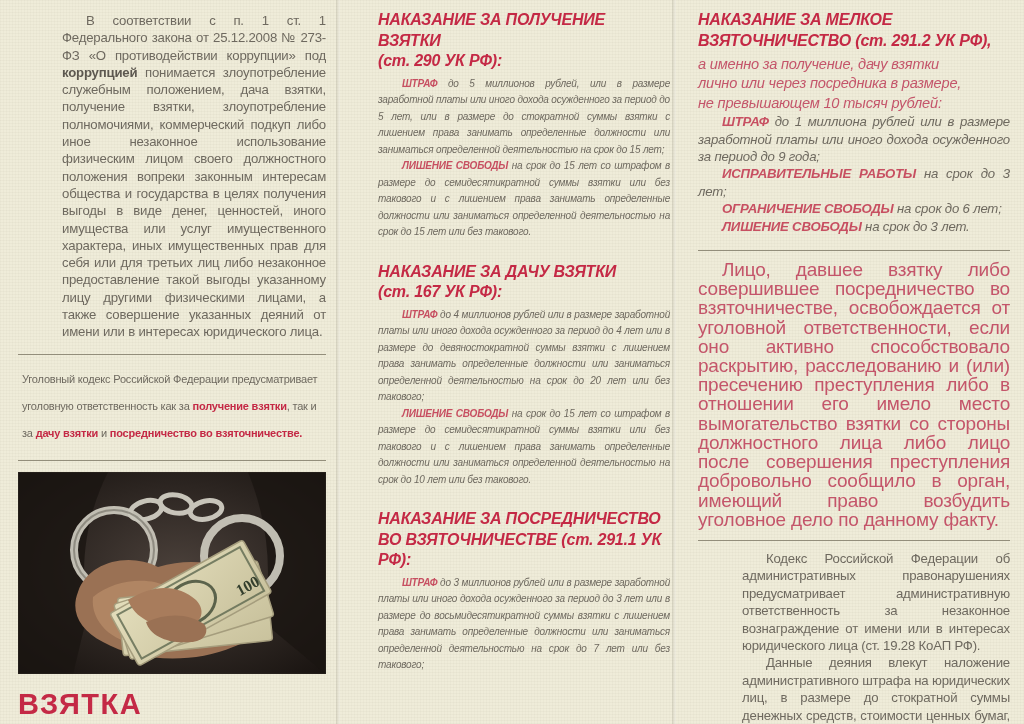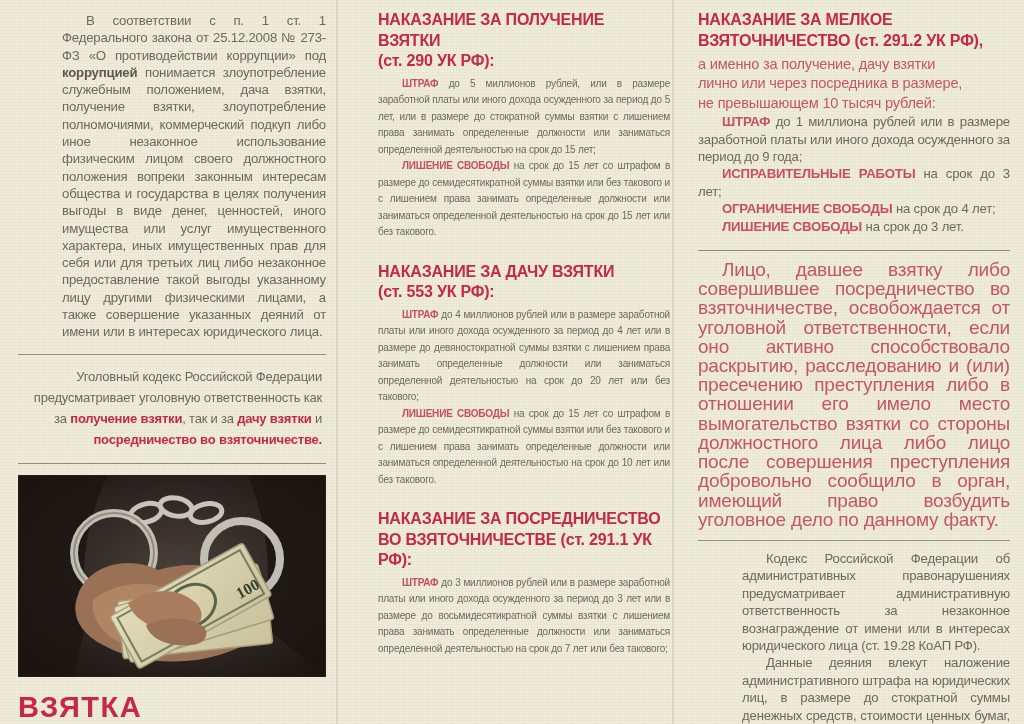--- a/index.html
+++ b/index.html
@@ -33,38 +33,38 @@
 
   b.dark{ color:#5d5850; }
   .red-strong{ color:#c42945; }
   .kw{ color:#c74f61; font-weight:bold; }
 
   hr.divider{ border:none; border-top:1px solid #938e7b; }
   .col-left hr.divider{ margin:13px 0 11px; }
   .col-right hr.divider{ margin:11px 0 9px; }
 
   .uk-note{
-    text-align:right; font-size:13px; line-height:21px;
+    text-align:left; font-size:11px; line-height:27px;
     letter-spacing:-0.2px; padding:0 4px;
   }
   .uk-note b{ color:#c42945; }
 
   .photo{ width:308px; height:202px; margin-top:2px; display:block; }
   .photo svg{ display:block; width:100%; height:100%; }
 
   .bribe-title{
     margin-top:14px; text-align:left; color:#c42945;
     font-size:29px; font-weight:bold; letter-spacing:1.5px;
   }
   .bribe-caption{
     margin-top:5px; text-align:center; font-size:13.4px; line-height:18.6px;
     letter-spacing:-0.2px;
   }
 
-  .law-block{ margin-bottom:21px; }
+  .law-block{ margin-bottom:21px;font-style:italic; }
   .law-heading{
     color:#c42945; font-size:16px; line-height:20.5px; font-weight:bold;
     white-space:pre-line; letter-spacing:-0.2px; margin-bottom:4px;
   }
   .law-sub{
     color:#c4556a; font-size:14.6px; line-height:19.4px; font-weight:normal;
     white-space:pre-line; letter-spacing:-0.2px; margin-bottom:4px;
   }
   .law-block p{ margin:0; }
 
@@ -143,21 +143,21 @@
   <section class="col col-mid">
     <article class="law-block">
       <h2 class="law-heading red-strong">НАКАЗАНИЕ ЗА ПОЛУЧЕНИЕ ВЗЯТКИ
 (ст. 290 УК РФ):</h2>
       <p class="body indent"><b class="kw">ШТРАФ</b><span> до 5 миллионов рублей, или в размере заработной платы или иного дохода осужденного за период до 5 лет, или в размере до стократной суммы взятки с лишением права занимать определенные должности или заниматься определенной деятельностью на срок до 15 лет;</span></p>
       <p class="body indent"><b class="kw">ЛИШЕНИЕ СВОБОДЫ</b><span> на срок до 15 лет со штрафом в размере до семидесятикратной суммы взятки или без такового и с лишением права занимать определенные должности или заниматься определенной деятельностью на срок до 15 лет или без такового.</span></p>
     </article>
 
     <article class="law-block">
       <h2 class="law-heading red-strong">НАКАЗАНИЕ ЗА ДАЧУ ВЗЯТКИ
-(ст. 553 УК РФ):</h2>
+(ст. 167 УК РФ):</h2>
       <p class="body indent"><b class="kw">ШТРАФ</b><span> до 4 миллионов рублей или в размере заработной платы или иного дохода осужденного за период до 4 лет или в размере до девяностократной суммы взятки с лишением права занимать определенные должности или заниматься определенной деятельностью на срок до 20 лет или без такового;</span></p>
       <p class="body indent"><b class="kw">ЛИШЕНИЕ СВОБОДЫ</b><span> на срок до 15 лет со штрафом в размере до семидесятикратной суммы взятки или без такового и с лишением права занимать определенные должности или заниматься определенной деятельностью на срок до 10 лет или без такового.</span></p>
     </article>
 
     <article class="law-block">
       <h2 class="law-heading red-strong">НАКАЗАНИЕ ЗА ПОСРЕДНИЧЕСТВО
 ВО ВЗЯТОЧНИЧЕСТВЕ (ст. 291.1 УК РФ):</h2>
       <p class="body indent"><b class="kw">ШТРАФ</b><span> до 3 миллионов рублей или в размере заработной платы или иного дохода осужденного за период до 3 лет или в размере до восьмидесятикратной суммы взятки с лишением права занимать определенные должности или заниматься определенной деятельностью на срок до 7 лет или без такового;</span></p>
 
     </article>
@@ -165,21 +165,21 @@
 
   <section class="col col-right">
     <article class="law-block" style="margin-bottom:15px;">
       <h2 class="law-heading red-strong">НАКАЗАНИЕ ЗА МЕЛКОЕ
 ВЗЯТОЧНИЧЕСТВО (ст. 291.2 УК РФ),</h2>
       <p class="law-sub">а именно за получение, дачу взятки
 лично или через посредника в размере,
 не превышающем 10 тысяч рублей:</p>
       <p class="body indent"><b class="kw">ШТРАФ</b><span> до 1 миллиона рублей или в размере заработной платы или иного дохода осужденного за период до 9 года;</span></p>
       <p class="body indent"><b class="kw">ИСПРАВИТЕЛЬНЫЕ РАБОТЫ</b><span> на срок до 3 лет;</span></p>
-      <p class="body indent"><b class="kw">ОГРАНИЧЕНИЕ СВОБОДЫ</b><span> на срок до 4 лет;</span></p>
+      <p class="body indent"><b class="kw">ОГРАНИЧЕНИЕ СВОБОДЫ</b><span> на срок до 6 лет;</span></p>
       <p class="body indent"><b class="kw">ЛИШЕНИЕ СВОБОДЫ</b><span> на срок до 3 лет.</span></p>
     </article>
 
     <hr class="divider">
 
     <p class="exemption">Лицо, давшее взятку либо совершившее посредничество во взяточничестве, освобождается от уголовной ответственности, если оно активно способствовало раскрытию, расследованию и (или) пресечению преступления либо в отношении его имело место вымогательство взятки со стороны должностного лица либо лицо после совершения преступления добровольно сообщило в орган, имеющий право возбудить уголовное дело по данному факту.</p>
 
     <hr class="divider">
 
     <p class="body indent">Кодекс Российской Федерации об административных правонарушениях предусматривает административную ответственность за незаконное вознаграждение от имени или в интересах юридического лица (ст. 19.28 КоАП РФ).</p>

